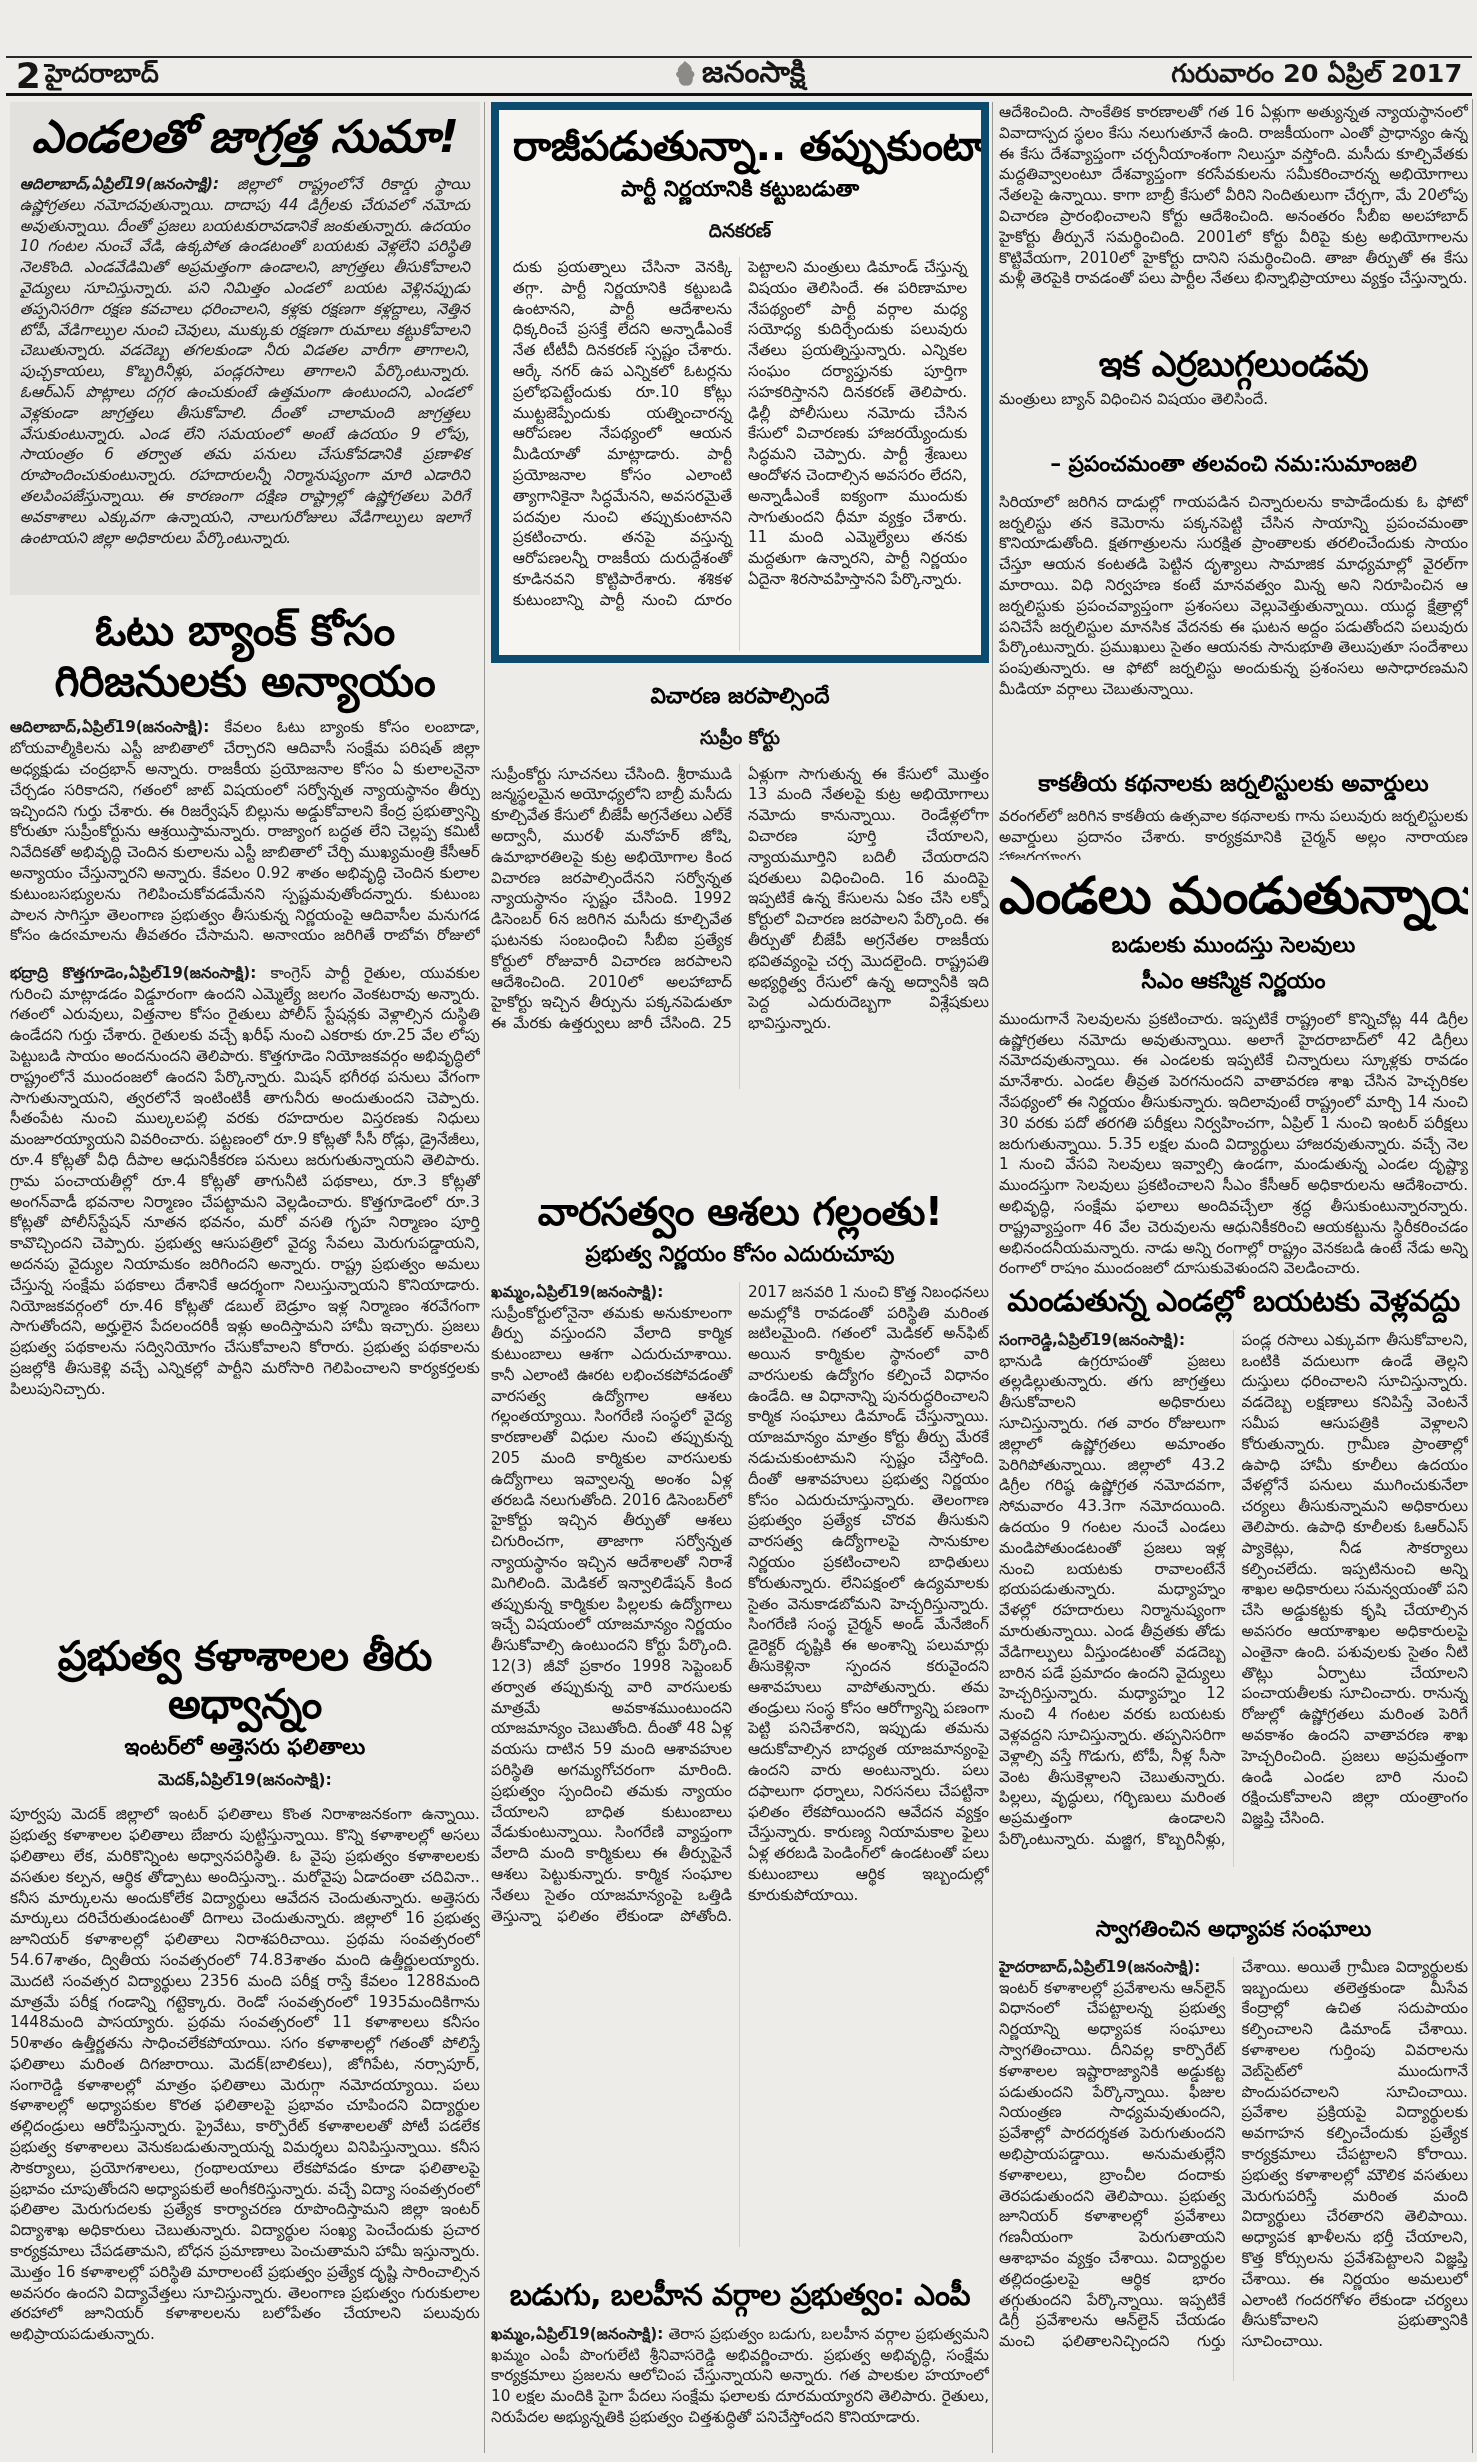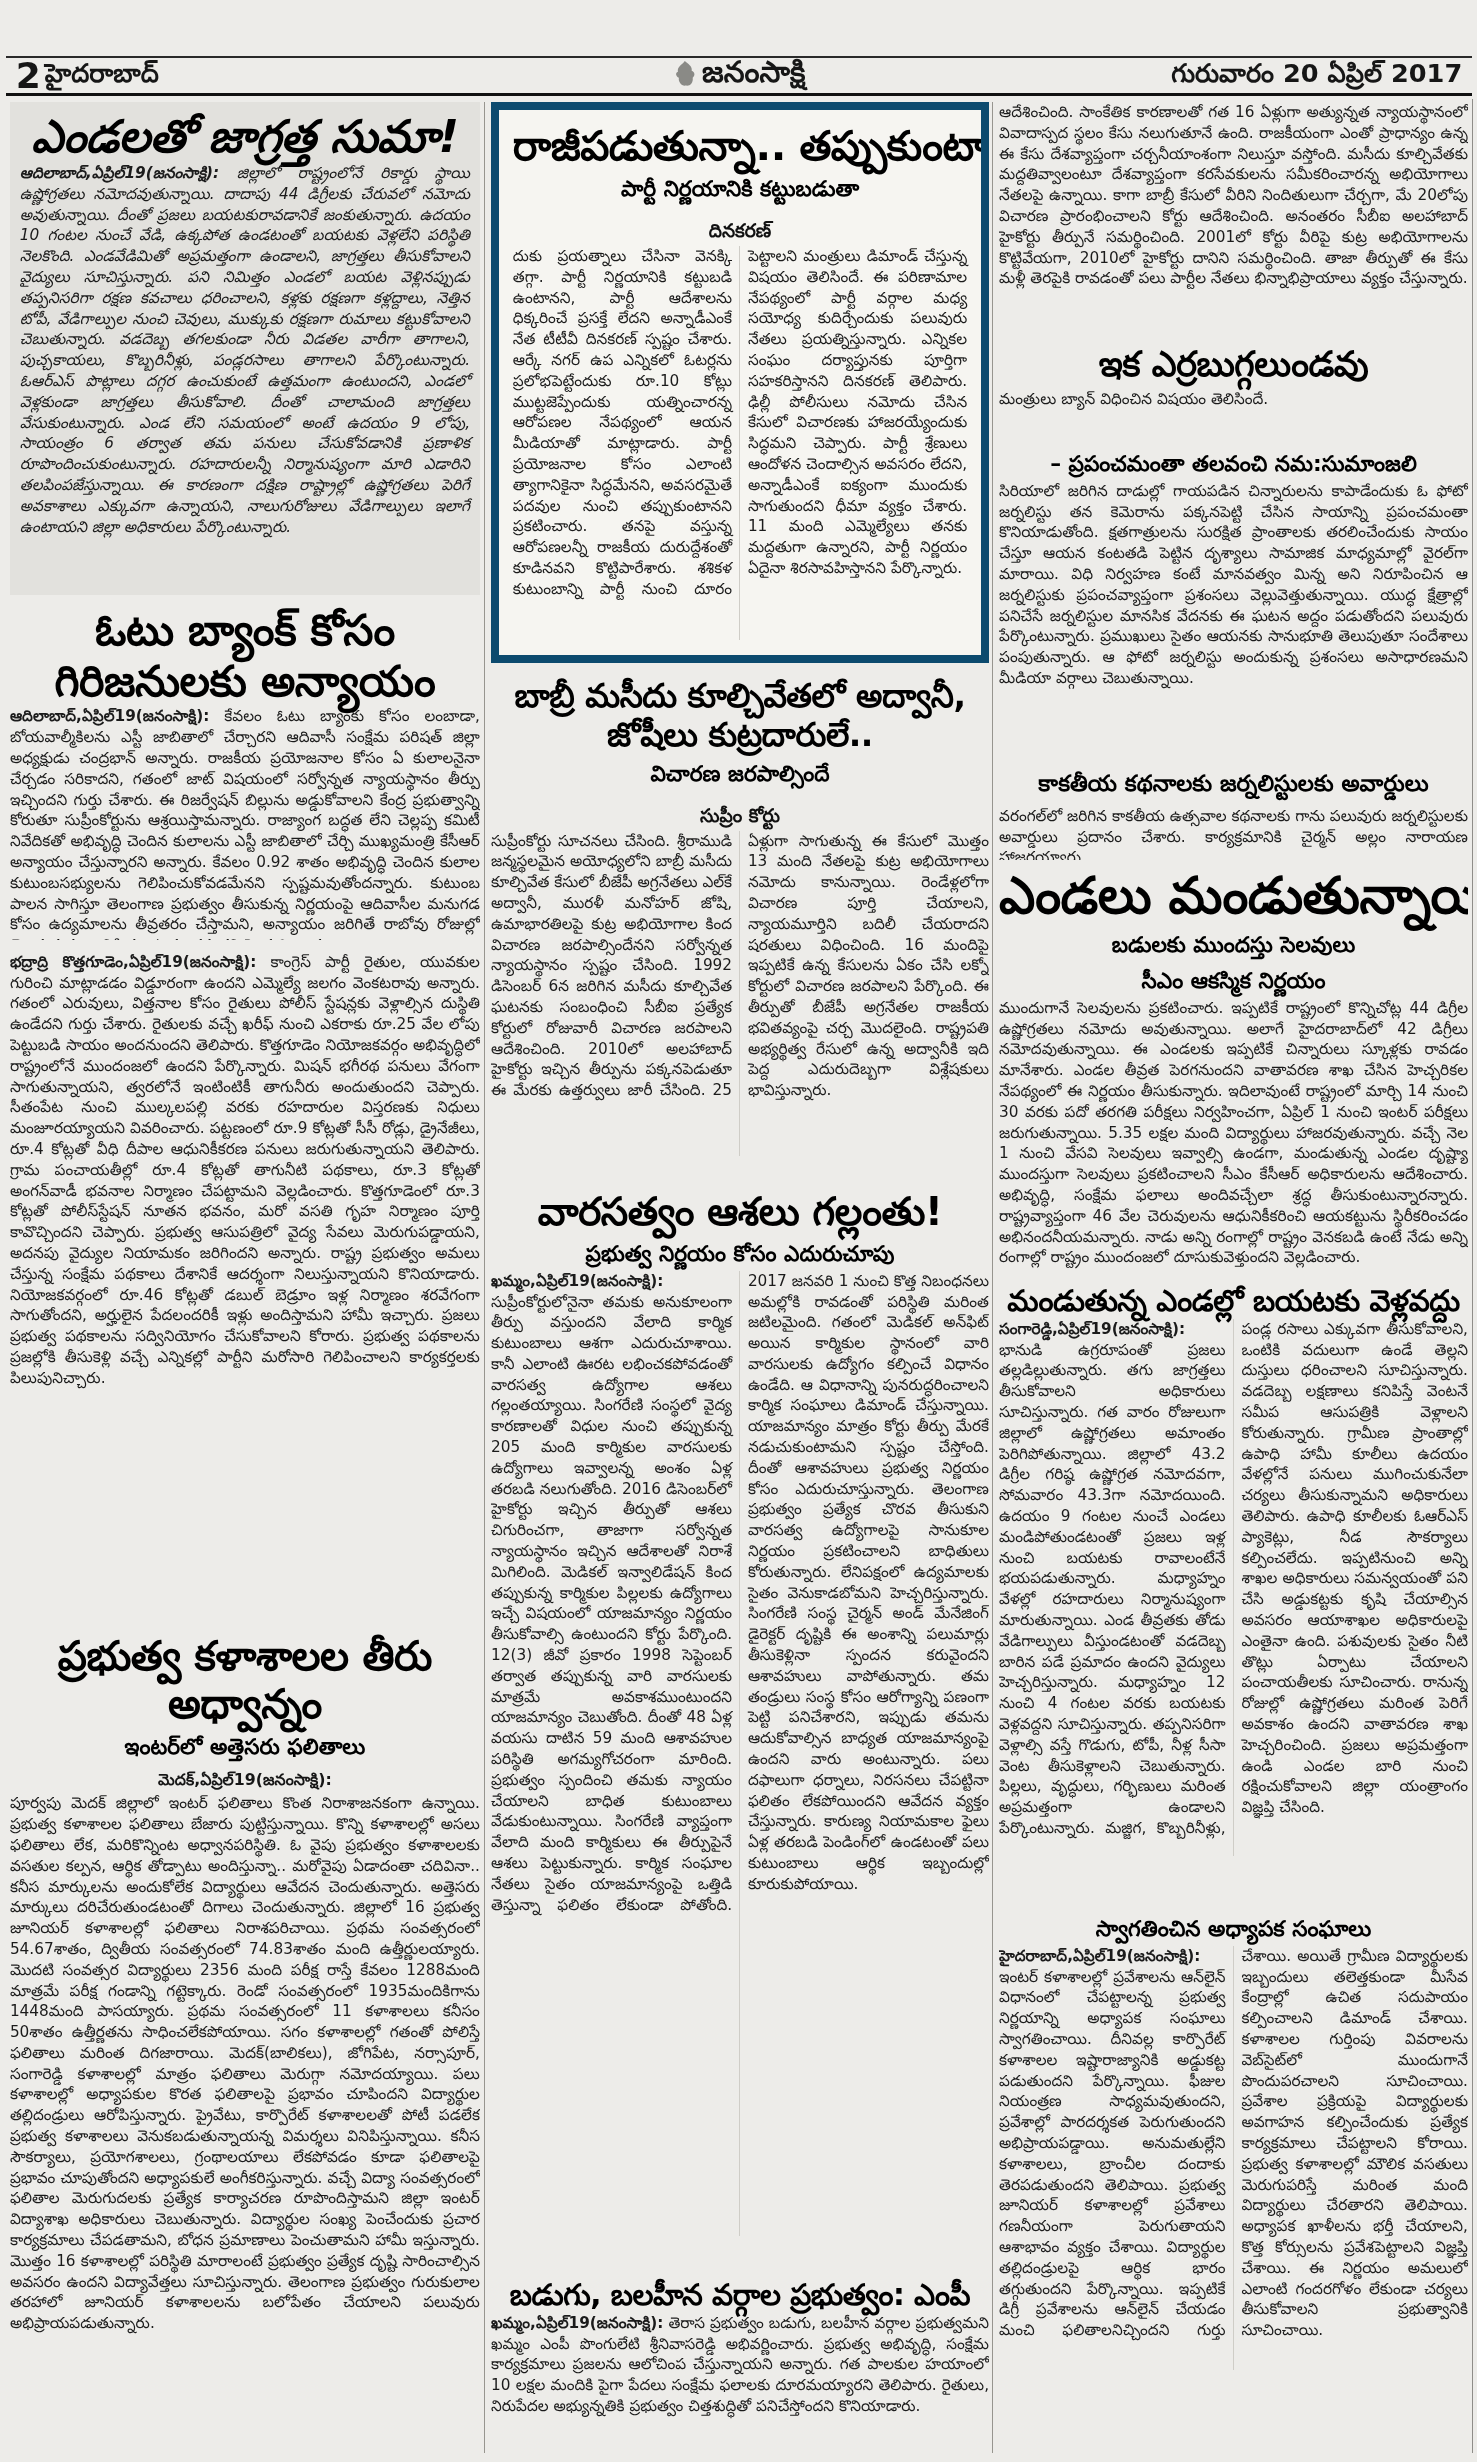--- a/index.html
+++ b/index.html
@@ -26,21 +26,21 @@
   .vrule.v1 { left:484px; } .vrule.v2 { left:992px; }
 
   article { display:block; overflow:hidden; position:relative; }
 
   .hl { font-weight:bold; text-align:center; color:#000; line-height:1.18; letter-spacing:-0.5px; }
   .nowrap { white-space:nowrap; }
   .sub { font-weight:bold; text-align:center; font-size:21.7px; margin-top:5.9px; color:#000; }
   .credit { font-weight:bold; text-align:center; font-size:18.7px; margin-top:14px; color:#111; }
   .byline-c { font-weight:bold; text-align:center; font-size:15.8px; margin-top:5.9px; }
 
-  .bd { font-size:15.3px; line-height:1.36; text-align:justify; margin-top:0; color:#1b1b1b; }
+  .bd { font-size:15.3px; line-height:1.36; text-align:justify; margin-top:11px; color:#1b1b1b; }
   .bd .dl { font-weight:bold; }
   .two-col { column-count:2; column-gap:15.8px; column-rule:1px solid #cfcdc7; }
 
   .shade { background:#e2e1dd; padding:7.9px 9.9px;font-style:italic; }
   .boxed { border:8px solid #0c4a6e; background:#f6f5f1; padding:11.8px 13.8px; }
 
   .h46{font-size:45px;} .h44{font-size:43px;} .h42{font-size:41px;}
   .h40{font-size:39px;} .h36{font-size:35px;}
   .h34{font-size:33px;} .h30{font-size:29.6px;}
   .h52{font-size:51px;}
@@ -94,21 +94,20 @@
   <section class="band band2">
 
     <article class="boxed" style="height:561px">
       <h1 class="hl h42 nowrap">రాజీపడుతున్నా.. తప్పుకుంటా</h1>
       <div class="sub">పార్టీ నిర్ణయానికి కట్టుబడుతా</div>
       <div class="credit">దినకరణ్</div>
       <p class="bd two-col" style="height:394px"><span>దుకు ప్రయత్నాలు చేసినా వెనక్కి తగ్గా. పార్టీ నిర్ణయానికి కట్టుబడి ఉంటానని, పార్టీ ఆదేశాలను ధిక్కరించే ప్రసక్తే లేదని అన్నాడీఎంకే నేత టీటీవీ దినకరణ్ స్పష్టం చేశారు. ఆర్కే నగర్ ఉప ఎన్నికలో ఓటర్లను ప్రలోభపెట్టేందుకు రూ.10 కోట్లు ముట్టజెప్పేందుకు యత్నించారన్న ఆరోపణల నేపథ్యంలో ఆయన మీడియాతో మాట్లాడారు. పార్టీ ప్రయోజనాల కోసం ఎలాంటి త్యాగానికైనా సిద్ధమేనని, అవసరమైతే పదవుల నుంచి తప్పుకుంటానని ప్రకటించారు. తనపై వస్తున్న ఆరోపణలన్నీ రాజకీయ దురుద్దేశంతో కూడినవని కొట్టిపారేశారు. శశికళ కుటుంబాన్ని పార్టీ నుంచి దూరం పెట్టాలని మంత్రులు డిమాండ్ చేస్తున్న విషయం తెలిసిందే. ఈ పరిణామాల నేపథ్యంలో పార్టీ వర్గాల మధ్య సయోధ్య కుదిర్చేందుకు పలువురు నేతలు ప్రయత్నిస్తున్నారు. ఎన్నికల సంఘం దర్యాప్తునకు పూర్తిగా సహకరిస్తానని దినకరణ్ తెలిపారు. ఢిల్లీ పోలీసులు నమోదు చేసిన కేసులో విచారణకు హాజరయ్యేందుకు సిద్ధమని చెప్పారు. పార్టీ శ్రేణులు ఆందోళన చెందాల్సిన అవసరం లేదని, అన్నాడీఎంకే ఐక్యంగా ముందుకు సాగుతుందని ధీమా వ్యక్తం చేశారు. 11 మంది ఎమ్మెల్యేలు తనకు మద్దతుగా ఉన్నారని, పార్టీ నిర్ణయం ఏదైనా శిరసావహిస్తానని పేర్కొన్నారు.</span></p>
     </article>
 
     <article style="height:512px; padding-top:13.8px">
-      <h1 class="hl h34">బాబ్రీ మసీదు కూల్చివేతలో అద్వానీ, జోషీలు కుట్రదారులే..</h1>
       <div class="sub">విచారణ జరపాల్సిందే</div>
       <div class="credit">సుప్రీం కోర్టు</div>
       <p class="bd two-col" style="height:325px"><span>సుప్రీంకోర్టు సూచనలు చేసింది. శ్రీరాముడి జన్మస్థలమైన అయోధ్యలోని బాబ్రీ మసీదు కూల్చివేత కేసులో బీజేపీ అగ్రనేతలు ఎల్‌కే అద్వానీ, మురళీ మనోహర్ జోషి, ఉమాభారతిలపై కుట్ర అభియోగాల కింద విచారణ జరపాల్సిందేనని సర్వోన్నత న్యాయస్థానం స్పష్టం చేసింది. 1992 డిసెంబర్ 6న జరిగిన మసీదు కూల్చివేత ఘటనకు సంబంధించి సీబీఐ ప్రత్యేక కోర్టులో రోజువారీ విచారణ జరపాలని ఆదేశించింది. 2010లో అలహాబాద్ హైకోర్టు ఇచ్చిన తీర్పును పక్కనపెడుతూ ఈ మేరకు ఉత్తర్వులు జారీ చేసింది. 25 ఏళ్లుగా సాగుతున్న ఈ కేసులో మొత్తం 13 మంది నేతలపై కుట్ర అభియోగాలు నమోదు కానున్నాయి. రెండేళ్లలోగా విచారణ పూర్తి చేయాలని, న్యాయమూర్తిని బదిలీ చేయరాదని షరతులు విధించింది. 16 మందిపై ఇప్పటికే ఉన్న కేసులను ఏకం చేసి లక్నో కోర్టులో విచారణ జరపాలని పేర్కొంది. ఈ తీర్పుతో బీజేపీ అగ్రనేతల రాజకీయ భవితవ్యంపై చర్చ మొదలైంది. రాష్ట్రపతి అభ్యర్థిత్వ రేసులో ఉన్న అద్వానీకి ఇది పెద్ద ఎదురుదెబ్బగా విశ్లేషకులు భావిస్తున్నారు.</span></p>
     </article>
 
     <article style="height:1093px; padding-top:13.8px">
       <h1 class="hl h40 nowrap">వారసత్వం ఆశలు గల్లంతు!</h1>
       <div class="sub">ప్రభుత్వ నిర్ణయం కోసం ఎదురుచూపు</div>
       <p class="bd two-col" style="height:965px"><span class="dl">ఖమ్మం,ఏప్రిల్19(జనంసాక్షి):</span> <span>సుప్రీంకోర్టులోనైనా తమకు అనుకూలంగా తీర్పు వస్తుందని వేలాది కార్మిక కుటుంబాలు ఆశగా ఎదురుచూశాయి. కానీ ఎలాంటి ఊరట లభించకపోవడంతో వారసత్వ ఉద్యోగాల ఆశలు గల్లంతయ్యాయి. సింగరేణి సంస్థలో వైద్య కారణాలతో విధుల నుంచి తప్పుకున్న 205 మంది కార్మికుల వారసులకు ఉద్యోగాలు ఇవ్వాలన్న అంశం ఏళ్ల తరబడి నలుగుతోంది. 2016 డిసెంబర్‌లో హైకోర్టు ఇచ్చిన తీర్పుతో ఆశలు చిగురించగా, తాజాగా సర్వోన్నత న్యాయస్థానం ఇచ్చిన ఆదేశాలతో నిరాశే మిగిలింది. మెడికల్ ఇన్వాలిడేషన్ కింద తప్పుకున్న కార్మికుల పిల్లలకు ఉద్యోగాలు ఇచ్చే విషయంలో యాజమాన్యం నిర్ణయం తీసుకోవాల్సి ఉంటుందని కోర్టు పేర్కొంది. 12(3) జీవో ప్రకారం 1998 సెప్టెంబర్ తర్వాత తప్పుకున్న వారి వారసులకు మాత్రమే అవకాశముంటుందని యాజమాన్యం చెబుతోంది. దీంతో 48 ఏళ్ల వయసు దాటిన 59 మంది ఆశావహుల పరిస్థితి అగమ్యగోచరంగా మారింది. ప్రభుత్వం స్పందించి తమకు న్యాయం చేయాలని బాధిత కుటుంబాలు వేడుకుంటున్నాయి. సింగరేణి వ్యాప్తంగా వేలాది మంది కార్మికులు ఈ తీర్పుపైనే ఆశలు పెట్టుకున్నారు. కార్మిక సంఘాల నేతలు సైతం యాజమాన్యంపై ఒత్తిడి తెస్తున్నా ఫలితం లేకుండా పోతోంది. 2017 జనవరి 1 నుంచి కొత్త నిబంధనలు అమల్లోకి రావడంతో పరిస్థితి మరింత జటిలమైంది. గతంలో మెడికల్ అన్‌ఫిట్ అయిన కార్మికుల స్థానంలో వారి వారసులకు ఉద్యోగం కల్పించే విధానం ఉండేది. ఆ విధానాన్ని పునరుద్ధరించాలని కార్మిక సంఘాలు డిమాండ్ చేస్తున్నాయి. యాజమాన్యం మాత్రం కోర్టు తీర్పు మేరకే నడుచుకుంటామని స్పష్టం చేస్తోంది. దీంతో ఆశావహులు ప్రభుత్వ నిర్ణయం కోసం ఎదురుచూస్తున్నారు. తెలంగాణ ప్రభుత్వం ప్రత్యేక చొరవ తీసుకుని వారసత్వ ఉద్యోగాలపై సానుకూల నిర్ణయం ప్రకటించాలని బాధితులు కోరుతున్నారు. లేనిపక్షంలో ఉద్యమాలకు సైతం వెనుకాడబోమని హెచ్చరిస్తున్నారు. సింగరేణి సంస్థ చైర్మన్ అండ్ మేనేజింగ్ డైరెక్టర్ దృష్టికి ఈ అంశాన్ని పలుమార్లు తీసుకెళ్లినా స్పందన కరువైందని ఆశావహులు వాపోతున్నారు. తమ తండ్రులు సంస్థ కోసం ఆరోగ్యాన్ని పణంగా పెట్టి పనిచేశారని, ఇప్పుడు తమను ఆదుకోవాల్సిన బాధ్యత యాజమాన్యంపై ఉందని వారు అంటున్నారు. పలు దఫాలుగా ధర్నాలు, నిరసనలు చేపట్టినా ఫలితం లేకపోయిందని ఆవేదన వ్యక్తం చేస్తున్నారు. కారుణ్య నియామకాల ఫైలు ఏళ్ల తరబడి పెండింగ్‌లో ఉండటంతో పలు కుటుంబాలు ఆర్థిక ఇబ్బందుల్లో కూరుకుపోయాయి.</span></p>
     </article>

